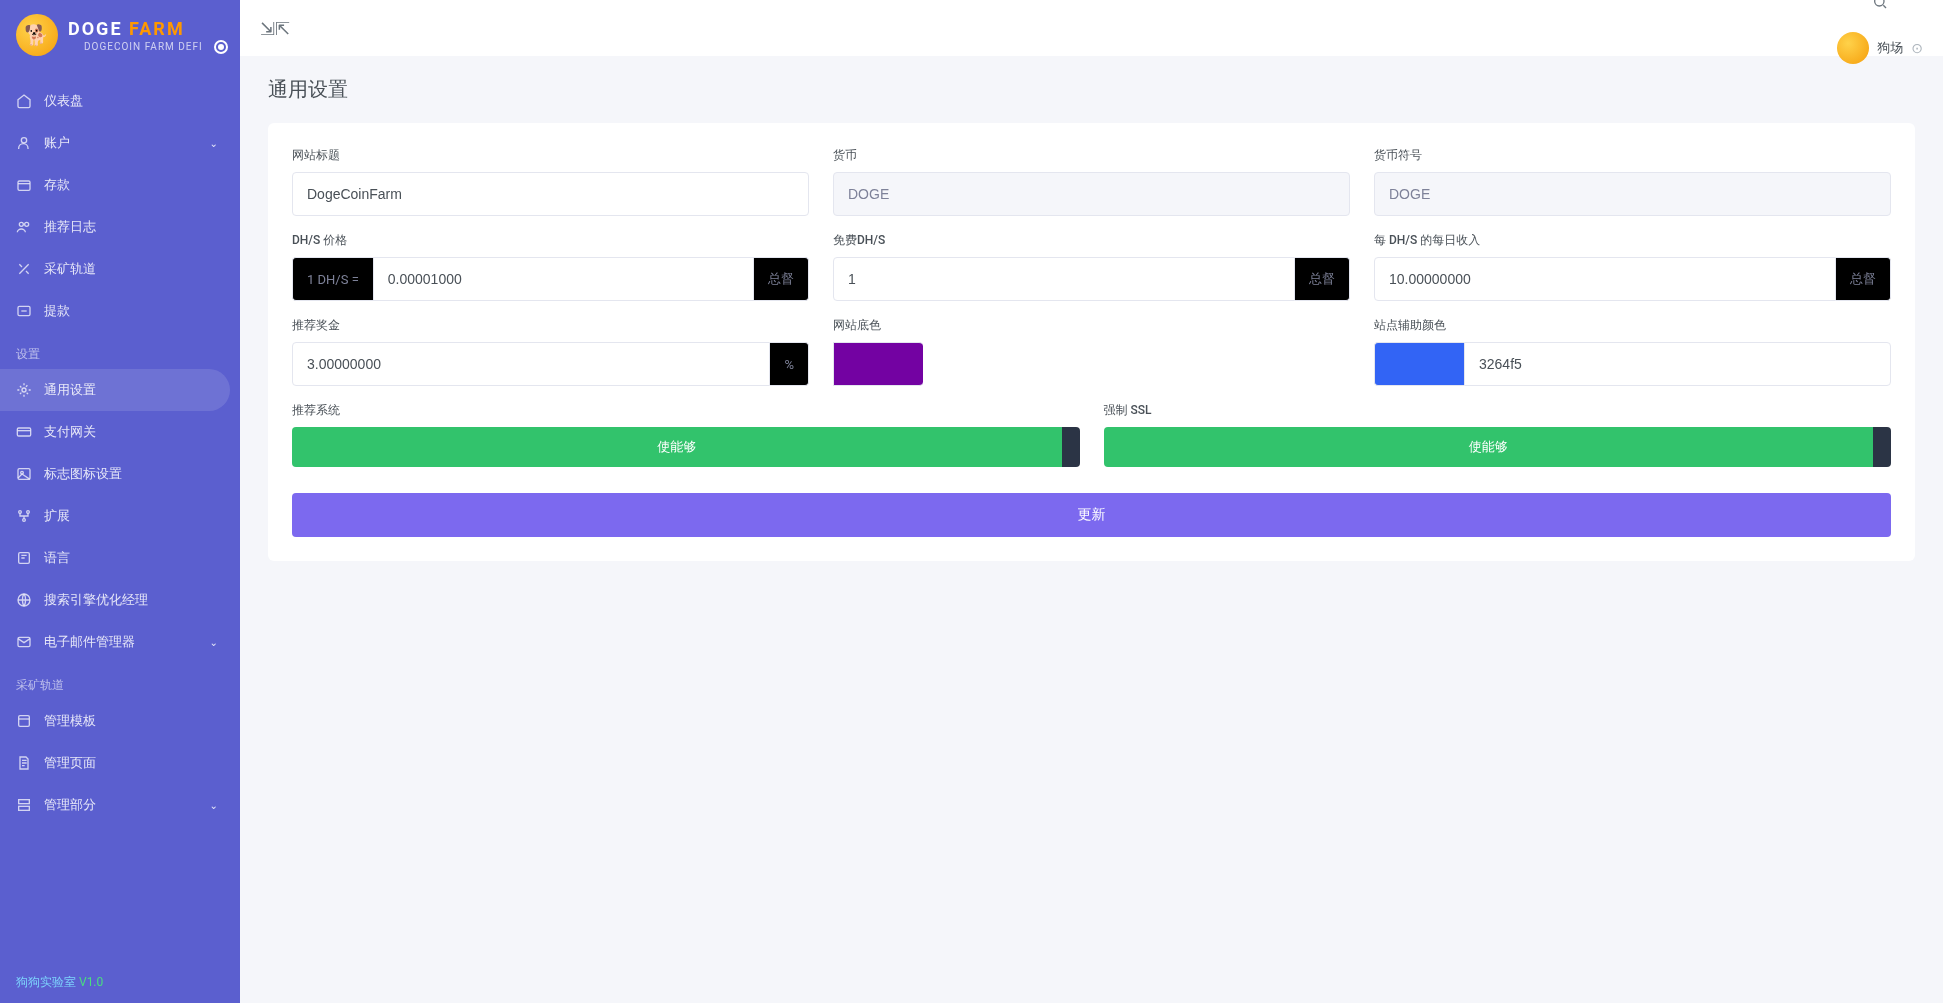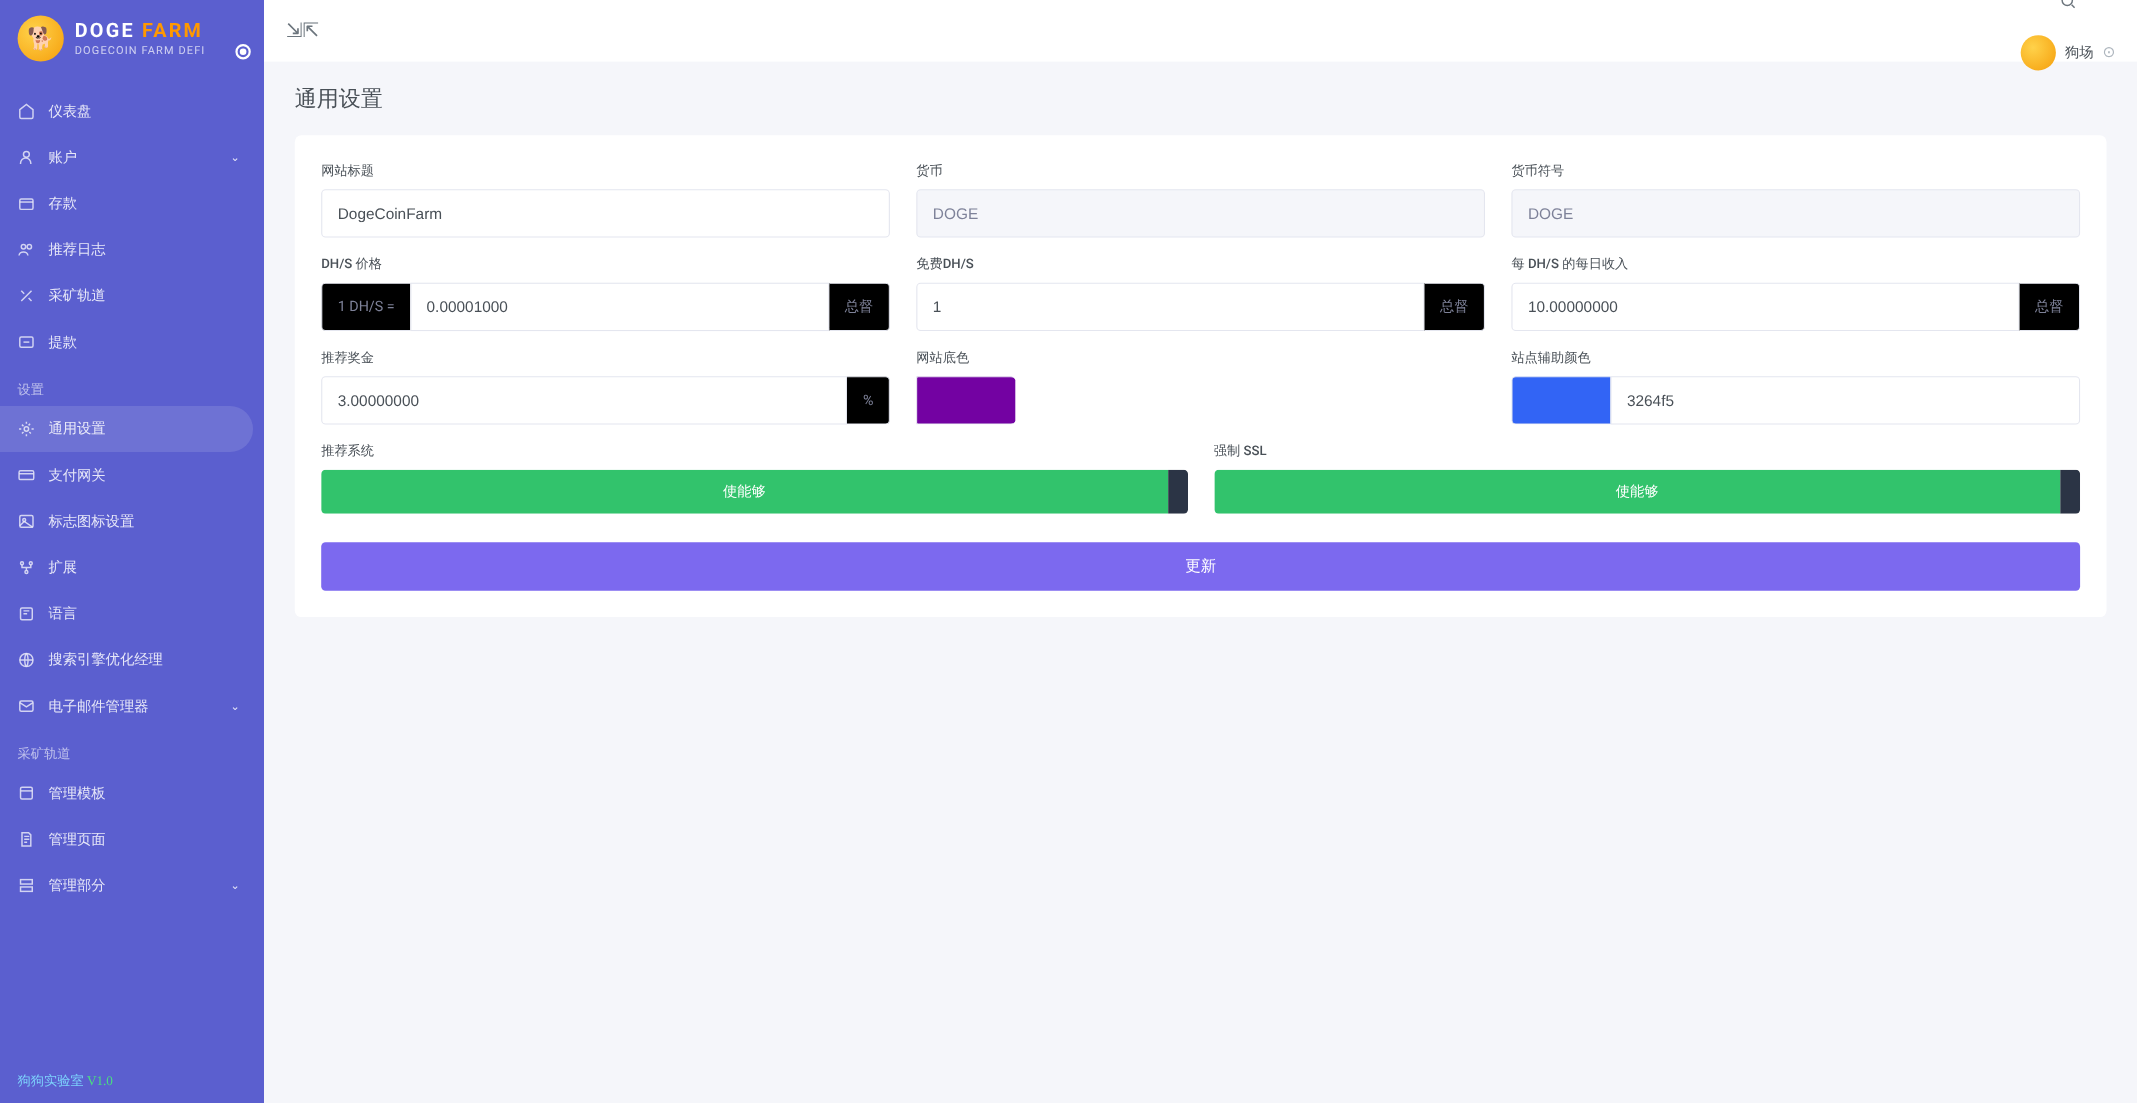--- a/index.html
+++ b/index.html
@@ -6,33 +6,33 @@
 body { font-family: -apple-system, BlinkMacSystemFont, "Segoe UI", Roboto, sans-serif; background: #f5f6fa; color: #495057; font-size: 14px; }
 .app { display: flex; min-height: 100vh; }
 
 
 .sidebar { width: 240px; background: #5b5fcf; color: #fff; display: flex; flex-direction: column; position: relative; }
 .sidebar-header { display: flex; align-items: center; padding: 14px 16px; gap: 10px; }
 .logo-circle { width: 42px; height: 42px; border-radius: 50%; background: radial-gradient(circle at 35% 35%, #ffd24a, #f59e0b); display: flex; align-items: center; justify-content: center; font-size: 20px; }
 .brand-text .line1 { font-weight: 700; font-size: 18px; letter-spacing: 2px; }
 .brand-text .line1 .c1 { color: #fff; }
 .brand-text .line1 .c2 { color: #ff9800; }
-.brand-text .line2 { font-size: 10px; color: rgba(255,255,255,0.7); letter-spacing: 1px; margin-top: 2px; }
+.brand-text .line2 { font-size: 10px; color: rgba(255,255,255,0.7); letter-spacing: 1px; margin-top: 2px; margin-left: 16px; }
 .toggle-dot { width: 14px; height: 14px; border: 2px solid #fff; border-radius: 50%; position: absolute; right: 12px; top: 40px; }
 .toggle-dot::after { content:''; position:absolute; inset:2px; background:#fff; border-radius:50%; }
 
 .nav { flex: 1; padding: 10px 0; overflow-y: auto; }
 .nav-item { display: flex; align-items: center; padding: 12px 16px; color: rgba(255,255,255,0.85); cursor: pointer; font-size: 13px; gap: 12px; position: relative; border-radius: 0 24px 24px 0; margin-right: 10px; }
 .nav-item.active { background: rgba(255,255,255,0.12); }
 .nav-item .chev { position: absolute; right: 12px; font-size: 10px; }
 .nav-icon { width: 16px; height: 16px; display: inline-flex; align-items: center; justify-content: center; opacity: 0.85; }
 .nav-section { padding: 14px 16px 6px; font-size: 12px; color: rgba(255,255,255,0.6); }
 .footer { padding: 12px 16px; font-size: 12px; }
 .footer .f1 { color: #7dd3fc; }
-.footer .f2 { color: #4ade80; font-family: Liberation Serif, serif; }
+.footer .f2 { color: #4ade80; }
 
 
 .main { flex: 1; display: flex; flex-direction: column; }
 .topbar { height: 56px; display: flex; align-items: center; justify-content: space-between; padding: 0 20px; background: #fff; }
 .topbar-left { display: flex; align-items: center; gap: 16px; }
 .collapse-icon { font-size: 18px; color: #6c757d; cursor: pointer; }
 .topbar-right { display: flex; align-items: center; gap: 18px; flex-direction: column; }
 .search-icon { font-size: 18px; color: #6c757d; cursor: pointer; }
 .user-block { display: flex; align-items: center; gap: 8px; }
 .user-avatar { width: 32px; height: 32px; border-radius: 50%; background: radial-gradient(circle at 35% 35%, #ffd24a, #f59e0b); }

